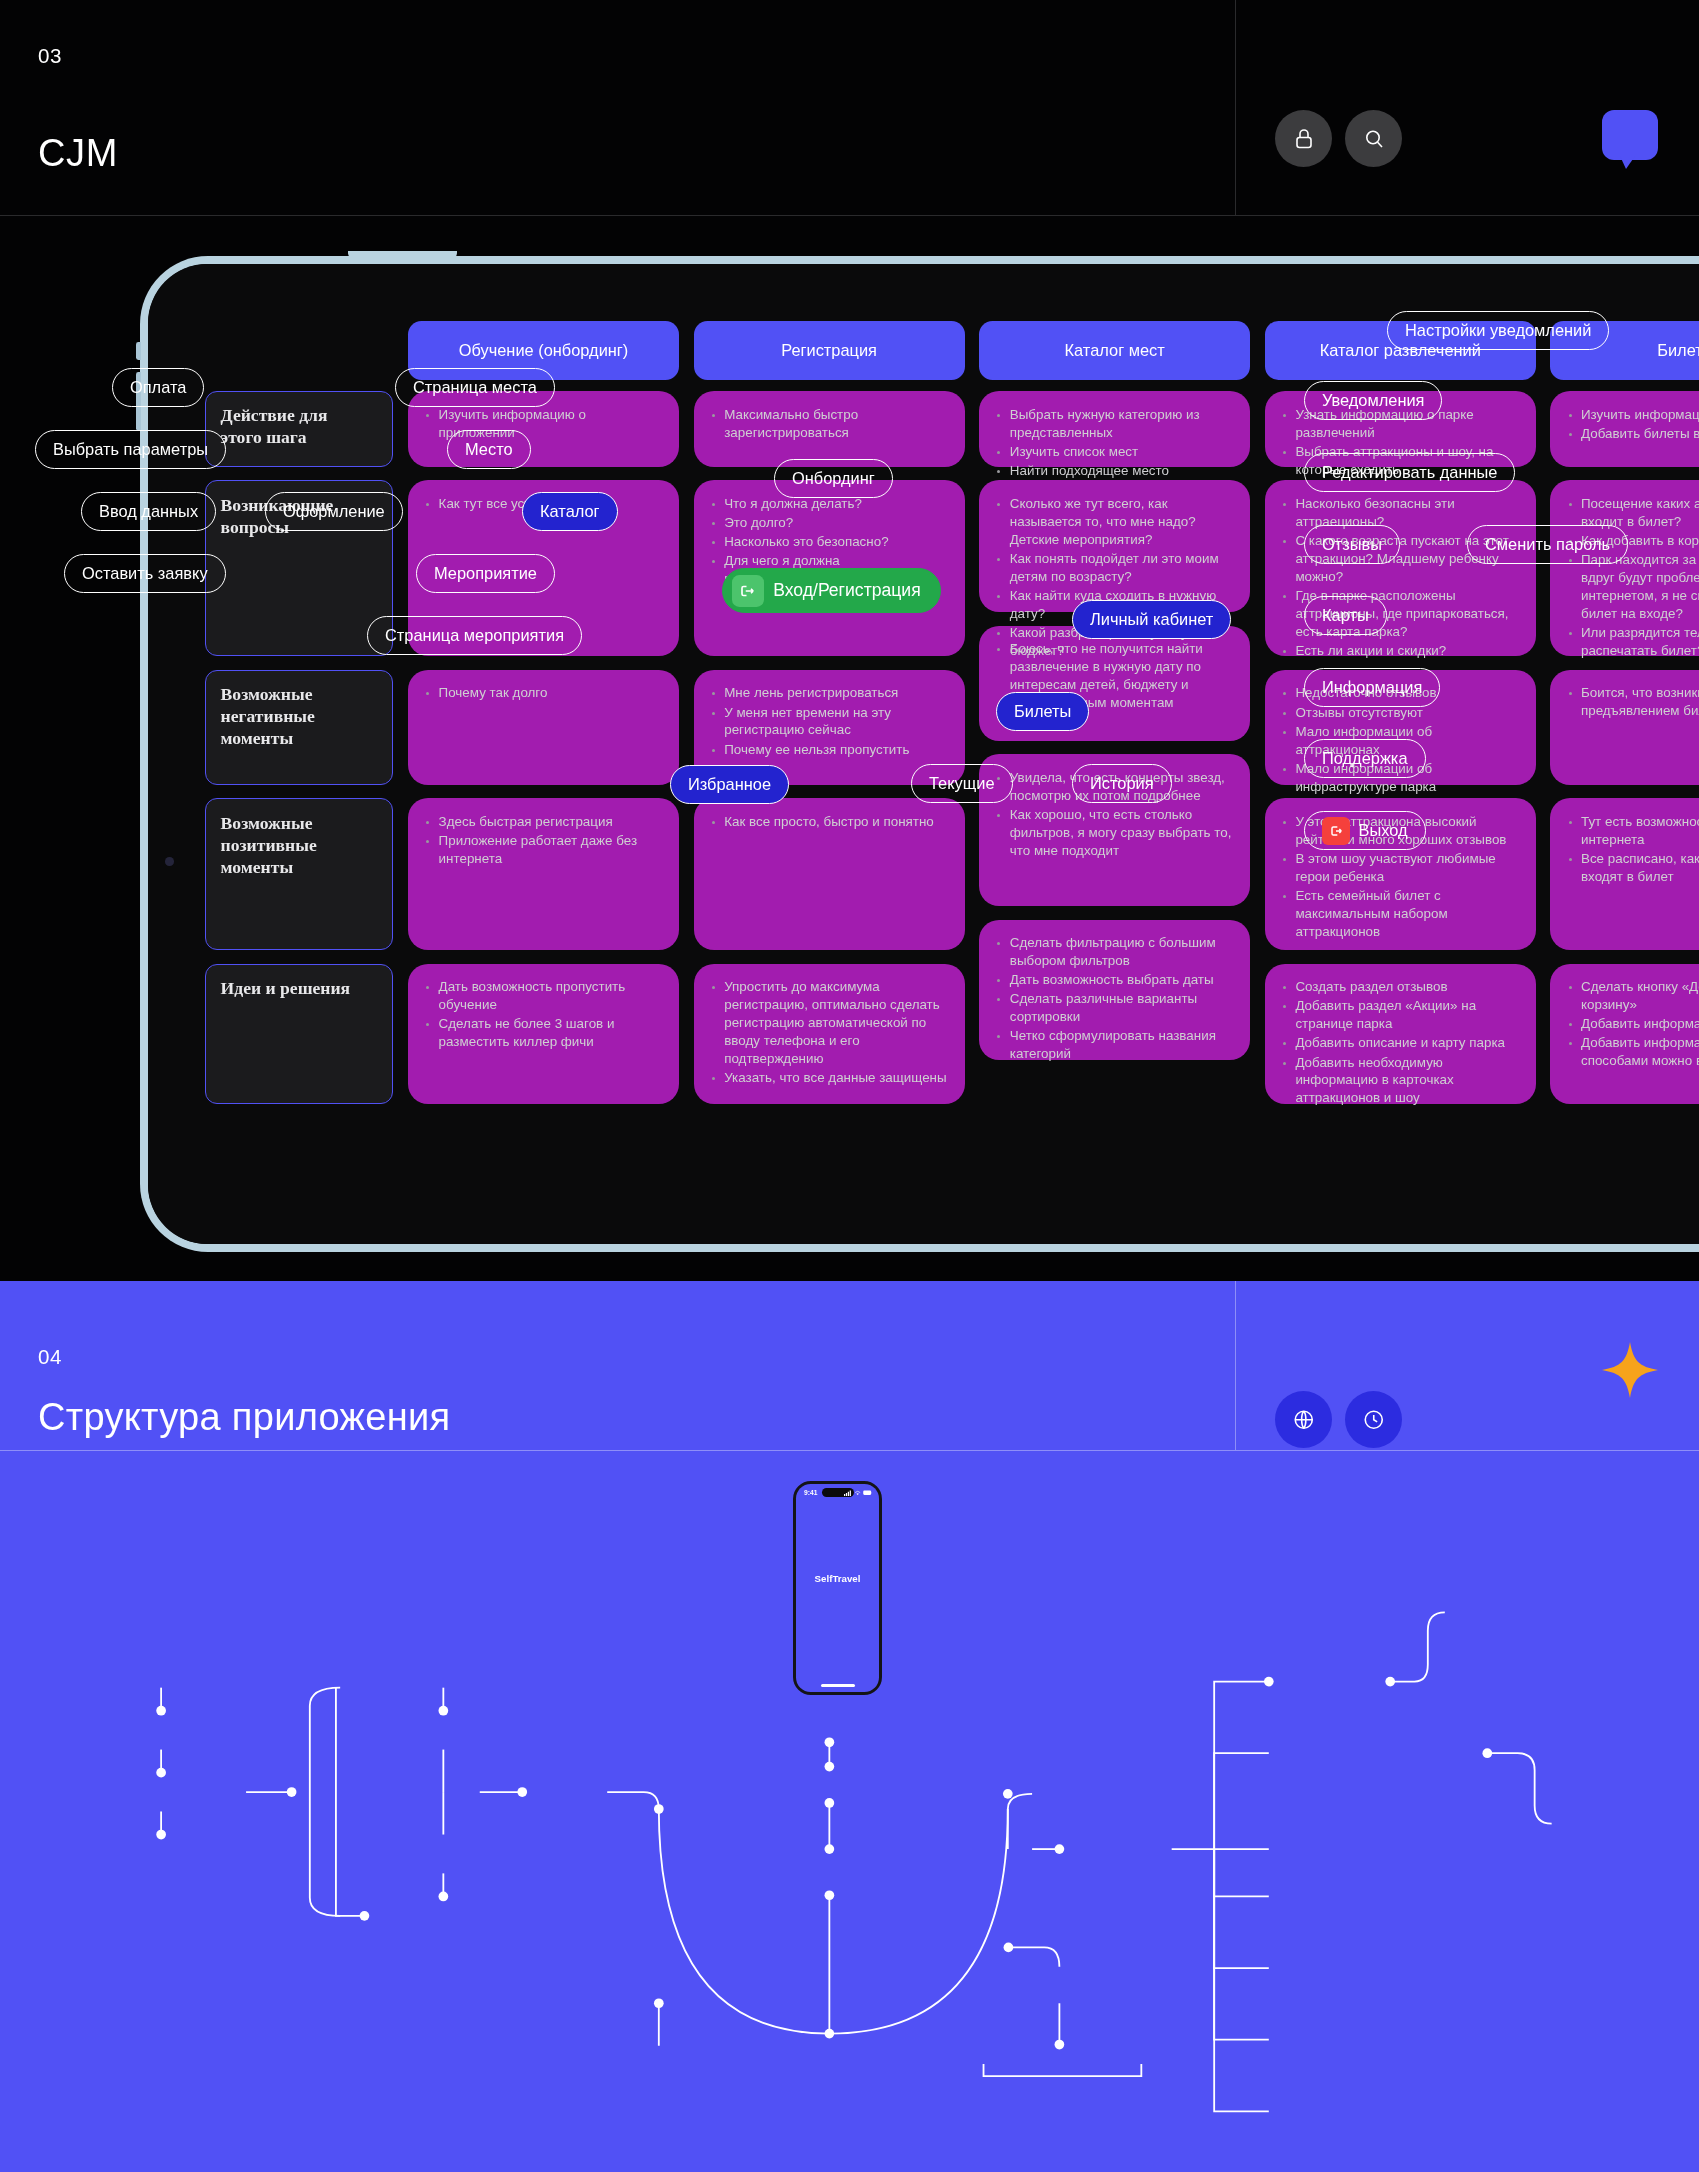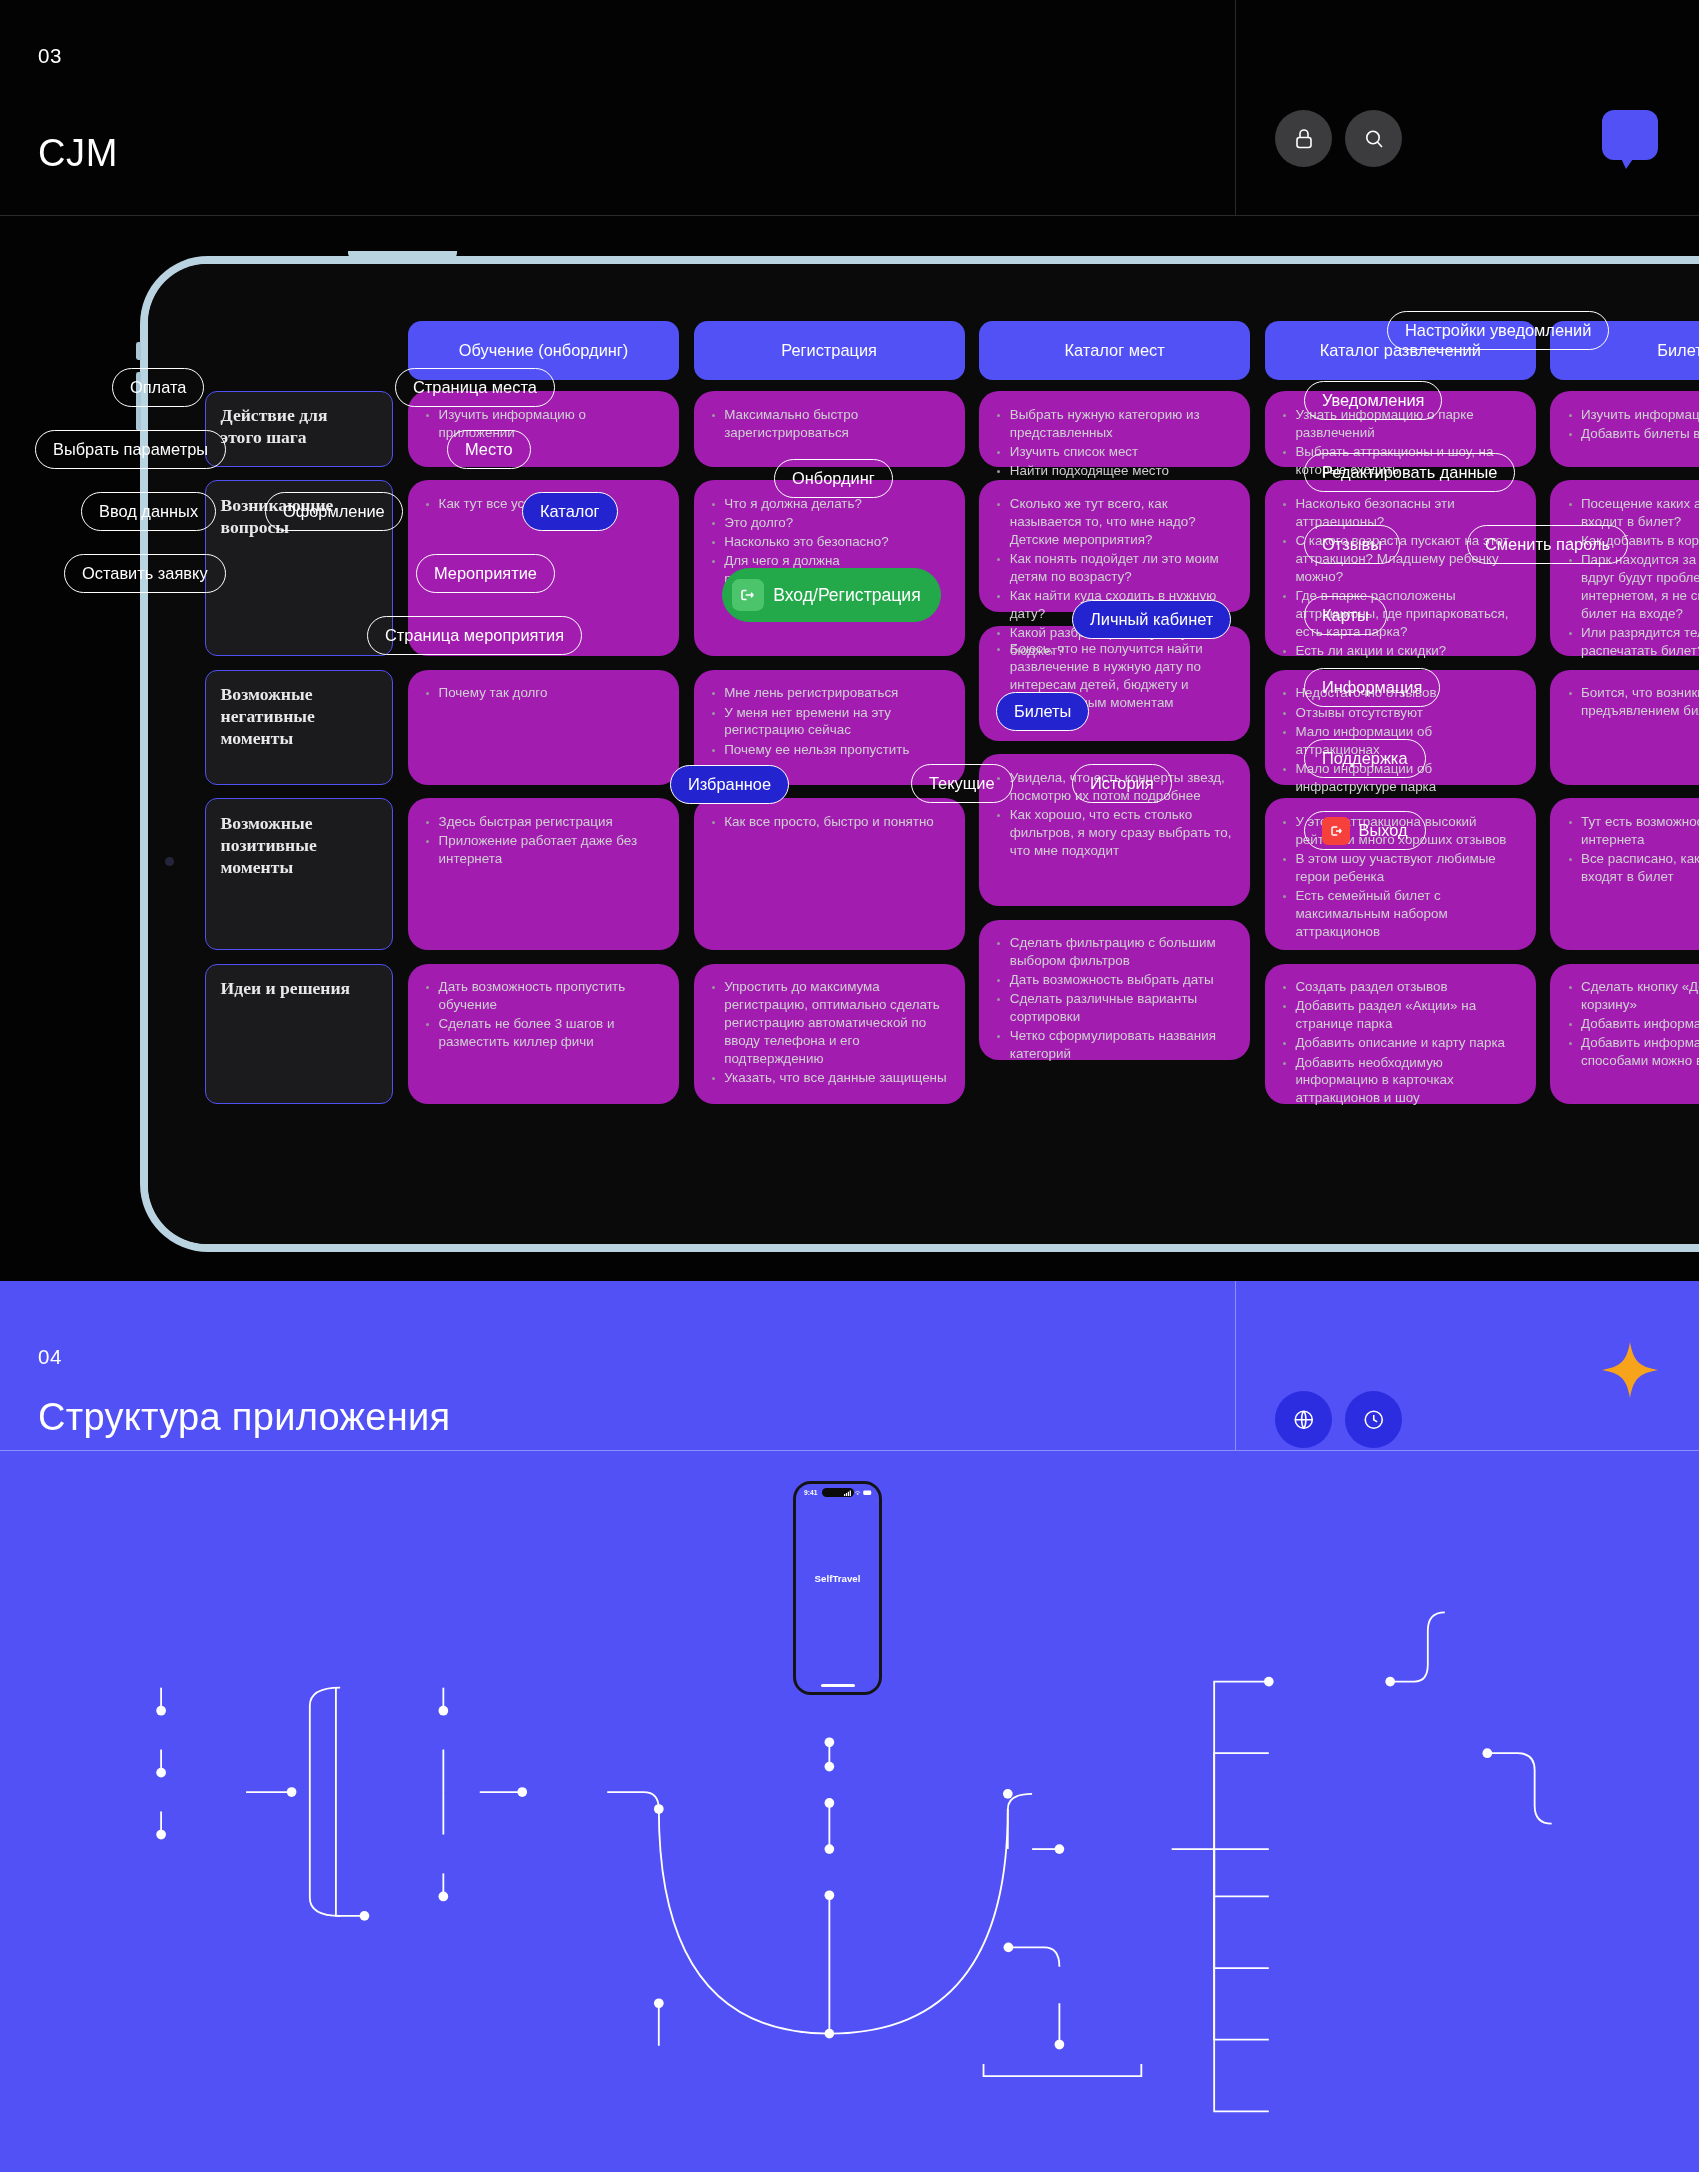--- a/index.html
+++ b/index.html
@@ -66,21 +66,21 @@
   .ptime{position:absolute;left:8px;top:4.9px;font-size:6.7px;font-weight:700;color:#fff;}
   .pstat{position:absolute;right:6.7px;top:5.5px;display:flex;gap:1.8px;align-items:center;}
   .pbrand{position:absolute;left:0;right:0;top:89px;text-align:center;font-size:9.7px;font-weight:700;color:#fff;}
   .phome{position:absolute;left:50%;bottom:5.5px;transform:translateX(-50%);width:34px;height:2.4px;background:#fff;border-radius:1.8px;}
 
   
   .map{position:absolute;left:0;top:0;width:1700px;height:891px;}
   .node{position:absolute;border:1.5px solid #fff;border-radius:607px;color:#fff;
         display:flex;align-items:center;justify-content:center;font-size:16.4px;white-space:nowrap;padding:0 17px;height:39px;}
   .node.fill{background:#2323cf;}
-  .node.green{background:#23a84a;border-color:#23a84a;padding-left:8.5px;padding-right:19.4px;height:54px;font-size:17.6px;gap:9.7px;}
+  .node.green{background:#23a84a;border-color:#23a84a;padding-left:8.5px;padding-right:19.4px;height:45px;font-size:17.6px;gap:9.7px;}
   .gicon{width:32px;height:32px;background:#4cc46c;border-radius:7.3px;display:flex;align-items:center;justify-content:center;}
   .node.redish .ricon{width:28px;height:28px;background:#f5403c;border-radius:6px;display:flex;align-items:center;justify-content:center;margin-right:8.5px;}
   svg.lines{position:absolute;left:0;top:0;width:1700px;height:891px;pointer-events:none;}
 </style>
 </head>
 <body>
 
 <div class="sec03">
 
   <div class="hdr">

